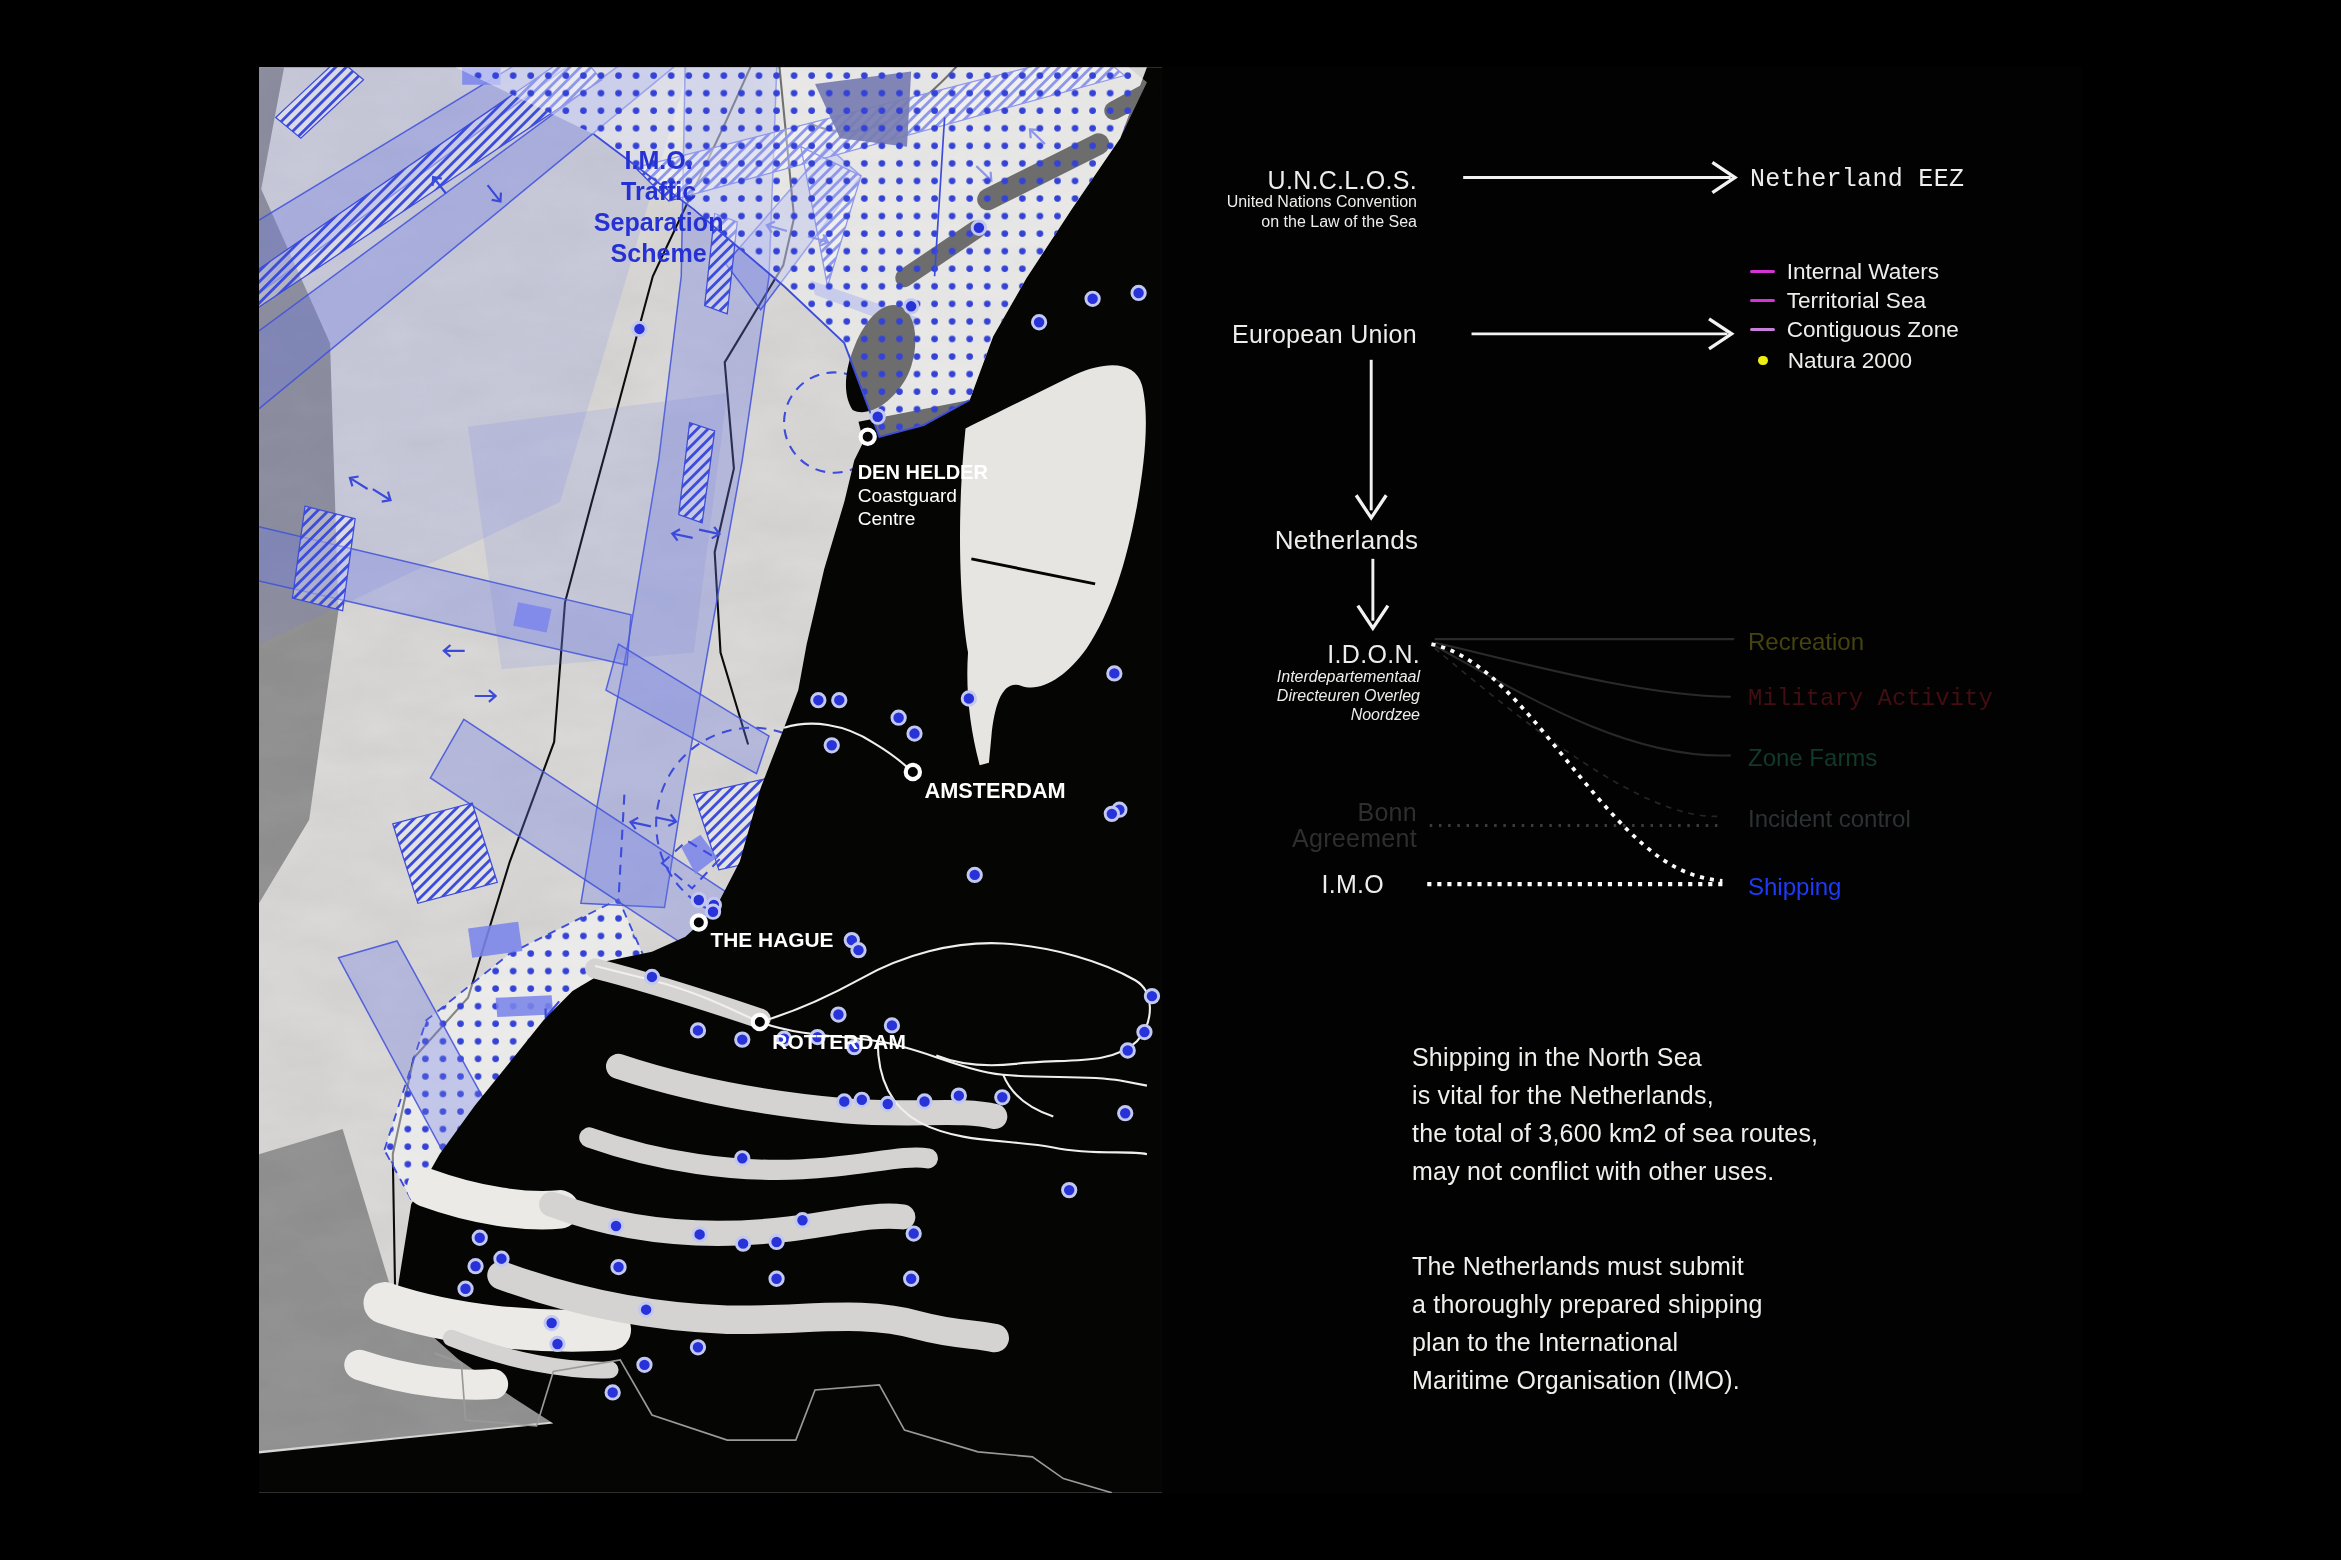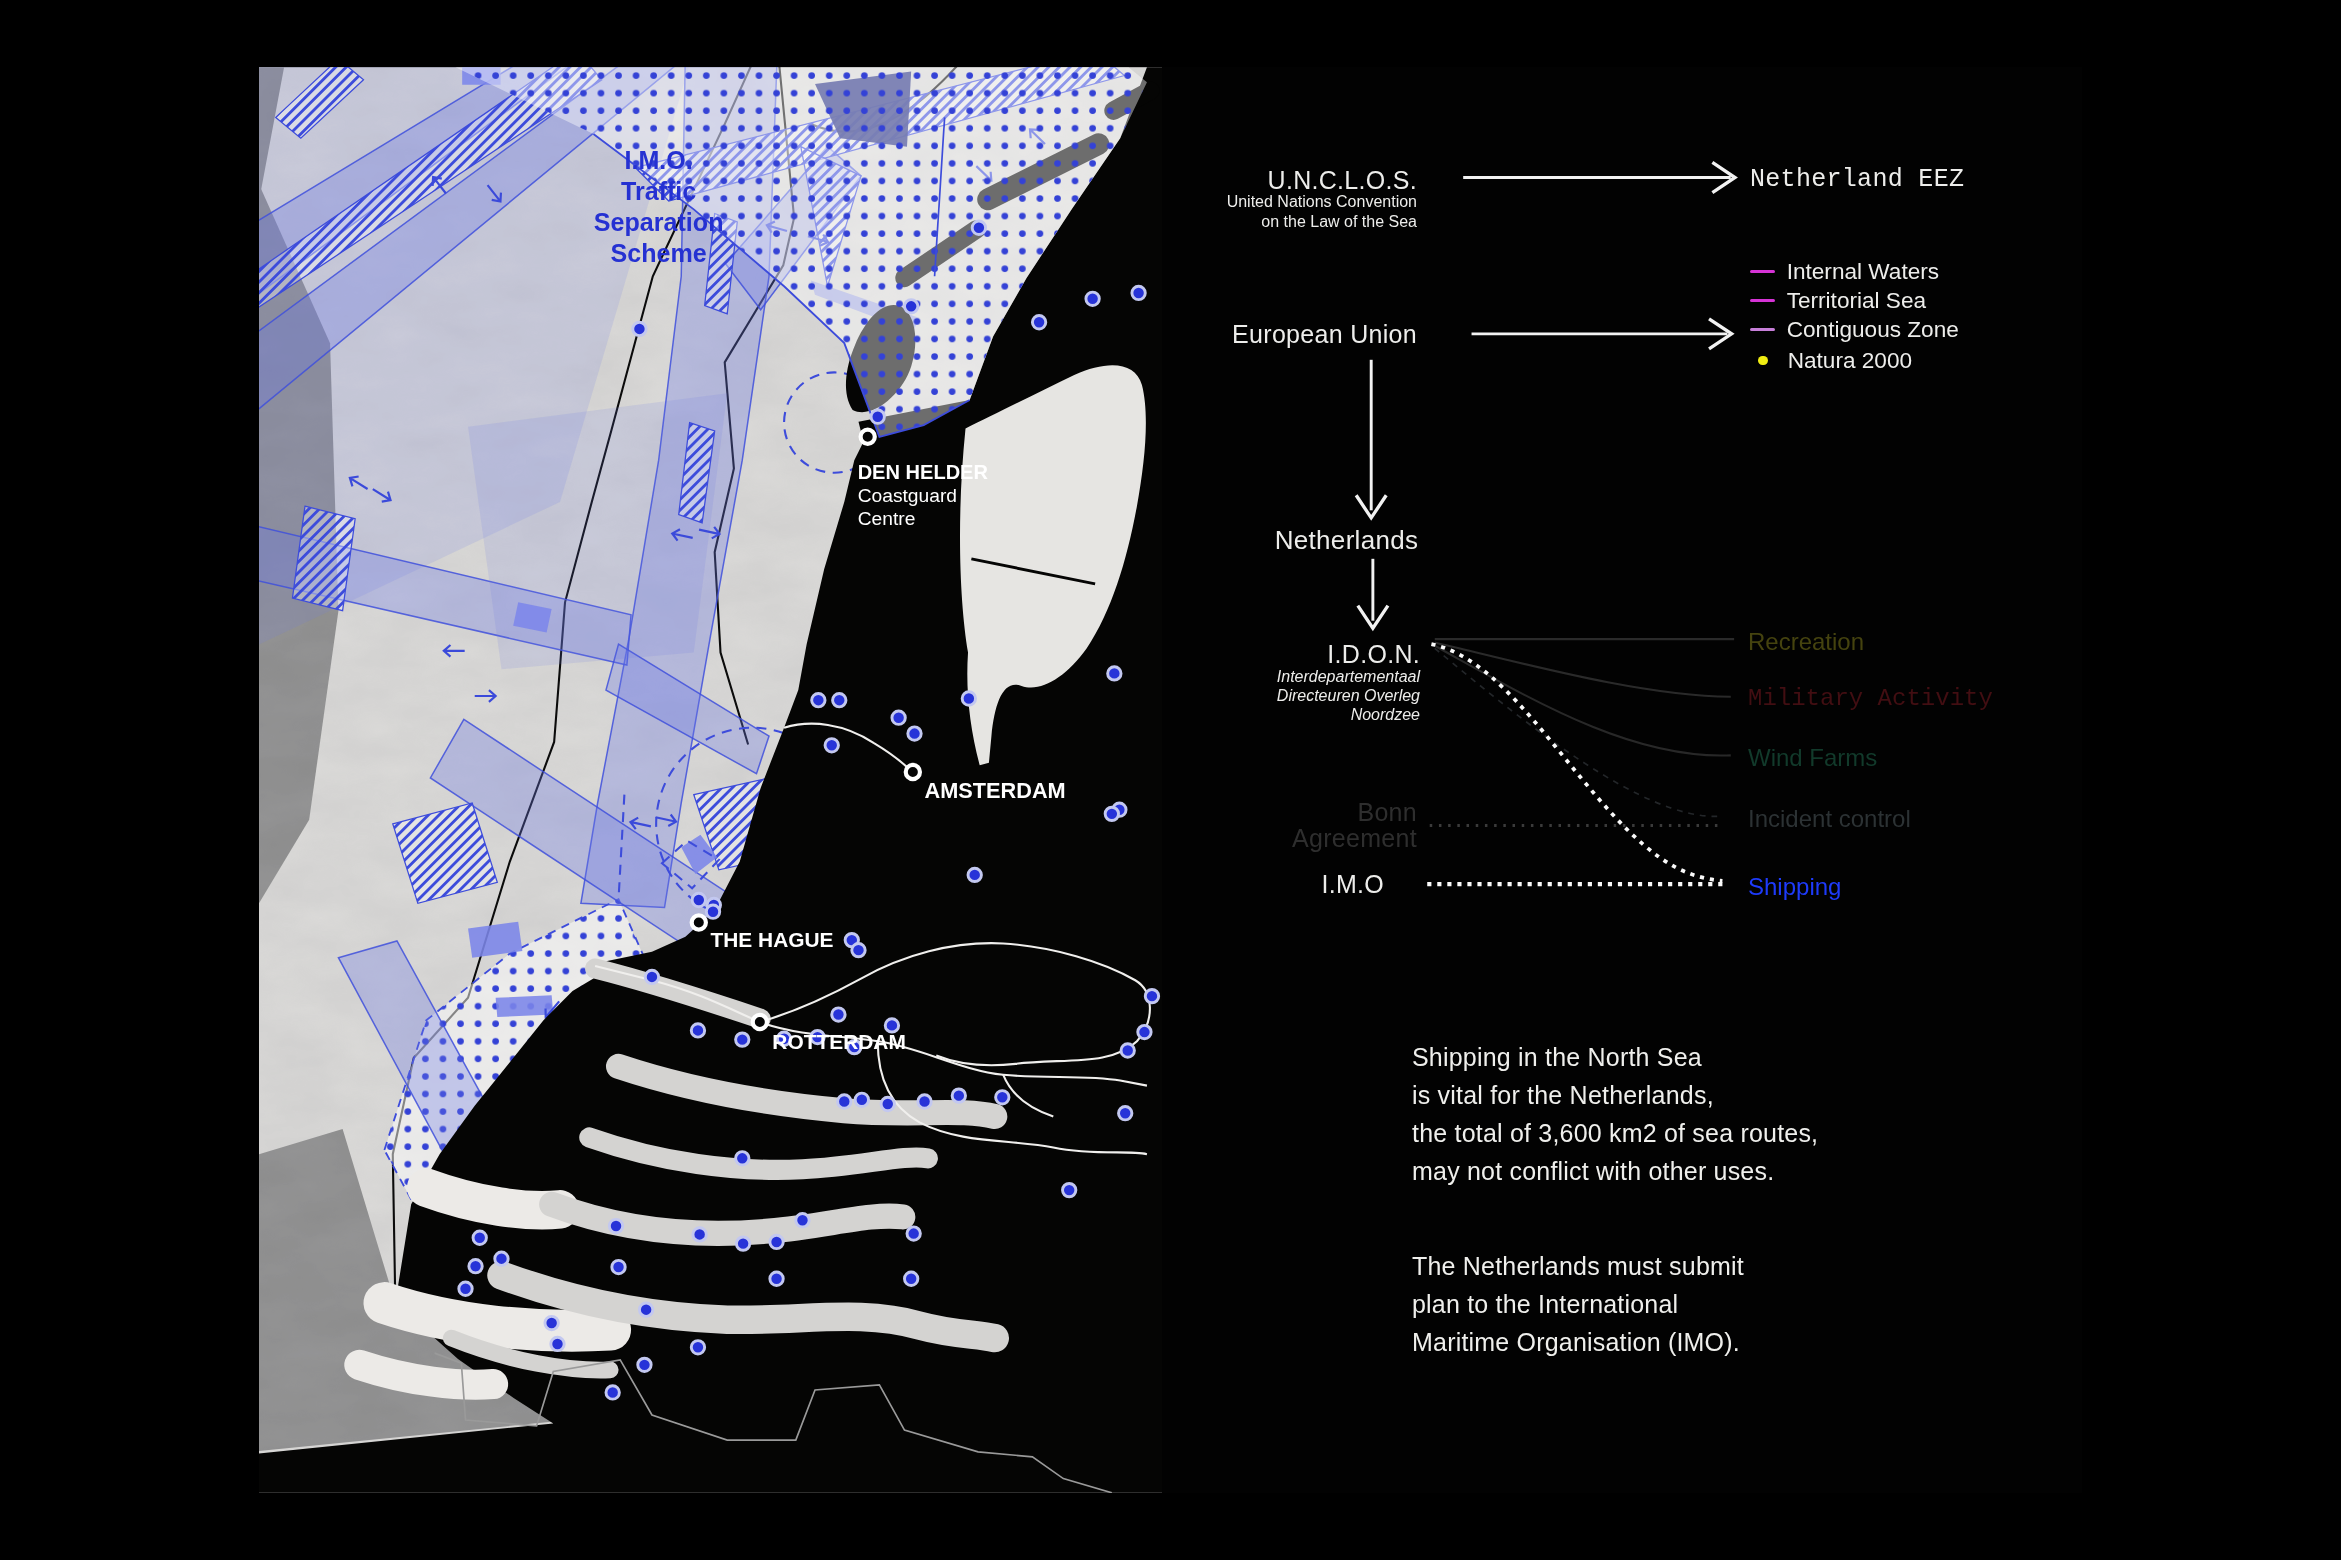--- a/index.html
+++ b/index.html
@@ -358,33 +358,34 @@
   <div class="lbl r sub ital" style="left:910px;width:251px;top:619px;">Directeuren Overleg</div>
   <div class="lbl r sub ital" style="left:910px;width:251px;top:638px;text-align:right;">Noordzee</div>
 
   <div class="lbl r t30" style="left:907px;width:251px;top:731px;color:#2e2e2e;">Bonn</div>
   <div class="lbl r t30" style="left:907px;width:251px;top:757px;color:#2e2e2e;">Agreement</div>
 
   <div class="lbl r t30" style="left:874px;width:251px;top:803px;">I.M.O</div>
 
   <div class="lbl" style="left: 1489px; top: 561px; font-size: 24px; color: rgb(69, 67, 15);">Recreation</div>
   <div class="lbl" style="left: 1489px; top: 618px; font-size: 24px; color: rgb(66, 14, 18); font-family: Liberation Mono, monospace;">Military Activity</div>
-  <div class="lbl" style="left: 1489px; top: 677px; font-size: 24px; color: rgb(18, 58, 43);">Wind Farms</div>
+  <div class="lbl" style="left: 1489px; top: 677px; font-size: 24px; color: rgb(18, 58, 43);">Zone Farms</div>
   <div class="lbl" style="left: 1489px; top: 738px; font-size: 24px; color: rgb(44, 50, 52);">Incident control</div>
   <div class="lbl" style="left: 1489px; top: 806px; font-size: 24px; color: rgb(30, 59, 250);">Shipping</div>
 
   <div class="textblock">
     <div class="para1">
       <div>Shipping in the North Sea</div>
       <div>is vital for the Netherlands,</div>
       <div>the total of 3,600 km2 of sea routes,</div>
       <div>may not conflict with other uses.</div>
     </div>
     <div class="para2">
       <div>The Netherlands must submit</div>
+      <div>a thoroughly prepared shipping</div>
       <div>plan to the International</div>
       <div>Maritime Organisation (IMO).</div>
     </div>
   </div>
 
  </div>
 </div>
 
 
 </body></html>

